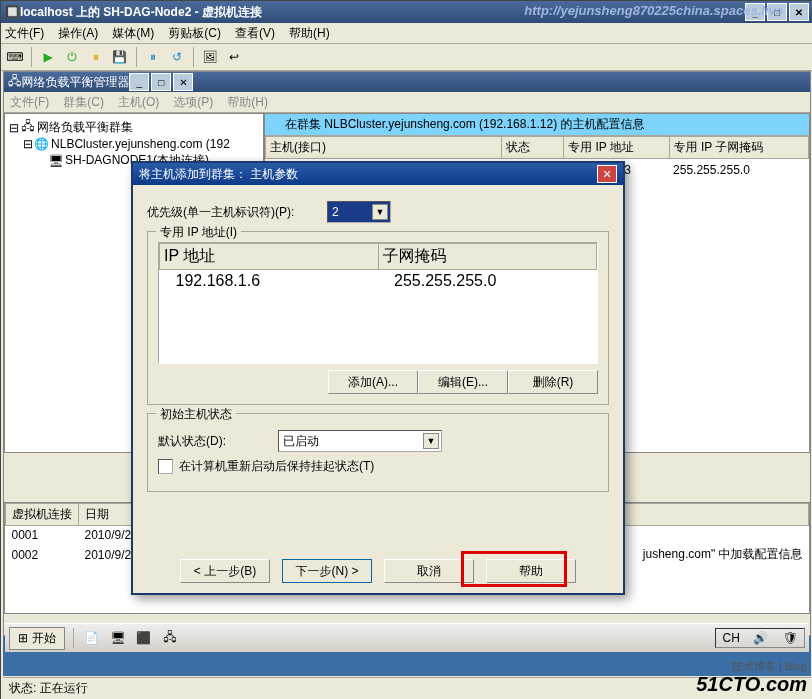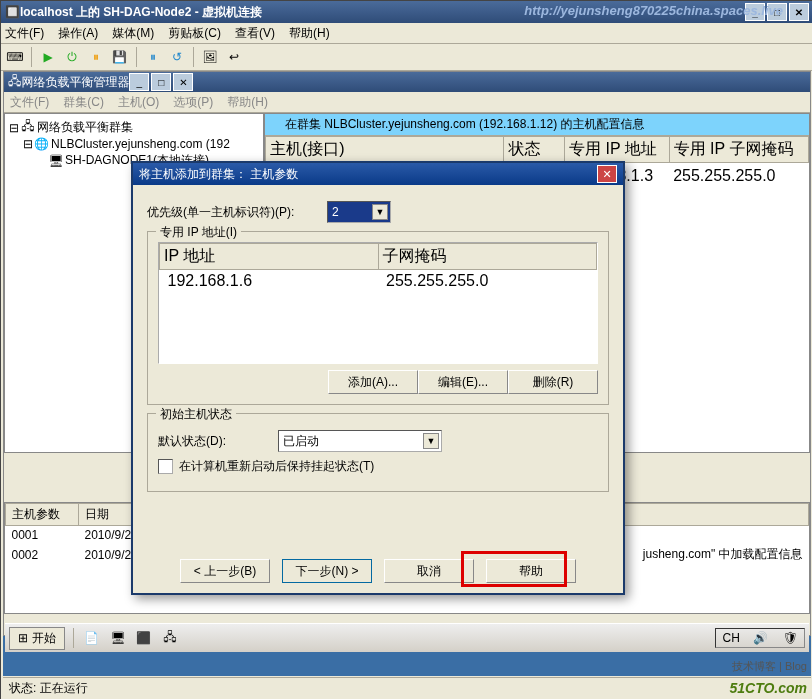--- a/index.html
+++ b/index.html
@@ -17,55 +17,55 @@
 
 .nlb-window{position:absolute;top:0;left:0;right:0;bottom:40px;background:#ece9d8;border:1px solid #888}
 .nlb-title{height:20px;background:linear-gradient(#4a6b9a,#2f4c78);color:#fff;display:flex;align-items:center;padding:0 4px}
 .nlb-menu{height:20px;background:#ece9d8;display:flex;align-items:center;padding:0 6px;gap:14px;border-bottom:1px solid #aca899;color:#888}
 .nlb-body{display:flex;height:340px}
 .tree{width:250px;border:1px solid #888;background:#fff;padding:4px;font-size:12px}
 .tree .node{display:flex;align-items:center;gap:2px;white-space:nowrap;margin:1px 0}
 .tree-icon{width:14px;height:14px;display:inline-flex;align-items:center;justify-content:center}
 .hostgrid{flex:1;border:1px solid #888;background:#fff;display:flex;flex-direction:column}
 .hostgrid .caption{background:#7dd3fc;border-bottom:1px solid #aca899;padding:2px 20px}
-.hostgrid table{width:100%;border-collapse:collapse;font-size:16px}
+.hostgrid table{width:100%;border-collapse:collapse;font-size:12px}
 .hostgrid th{background:#ece9d8;border:1px solid #aca899;text-align:left;padding:2px 4px;font-weight:normal}
 .hostgrid td{padding:2px 4px}
 .loggrid{position:absolute;left:0;right:0;top:430px;height:110px;border:1px solid #888;background:#fff}
 .loggrid table{width:100%;border-collapse:collapse;font-size:12px}
 .loggrid th{background:#ece9d8;border:1px solid #aca899;text-align:left;padding:2px 6px;font-weight:normal}
 .loggrid td{padding:2px 6px}
 
 .dialog{position:absolute;left:130px;top:160px;width:490px;height:430px;background:#ece9d8;border:2px solid #1b3a6b;box-shadow:4px 4px 10px rgba(0,0,0,0.4)}
 .dlg-title{height:22px;background:linear-gradient(#2a5aa8,#0a3a88);color:#fff;display:flex;align-items:center;padding:0 6px;font-size:12px}
 .dlg-title .spacer{flex:1}
 .dlg-close{width:18px;height:16px;background:#c44;border:1px solid #fff;color:#fff;display:flex;align-items:center;justify-content:center;font-size:11px}
 .dlg-body{padding:10px 14px}
 .row{display:flex;align-items:center;margin:6px 0}
 .groupbox{border:1px solid #aca899;margin:8px 0;padding:10px;position:relative}
 .groupbox .legend{position:absolute;top:-8px;left:8px;background:#ece9d8;padding:0 4px}
 .iplist{border:1px inset #fff;background:#fff;height:120px;overflow:auto}
 .iplist table{width:100%;border-collapse:collapse;font-size:16px}
 .iplist th{background:#ece9d8;border:1px solid #aca899;text-align:left;padding:2px 4px;font-weight:normal}
-.iplist td{padding:2px 8px}
+.iplist td{padding:2px 16px}
 .btnrow{display:flex;justify-content:flex-end;margin-top:6px}
 .btn{min-width:72px;height:22px;background:#ece9d8;border:1px solid #888;border-top-color:#fff;border-left-color:#fff;display:flex;align-items:center;justify-content:center;padding:0 8px}
 .select{height:20px;border:1px inset #aaa;background:#fff;padding:0 18px 0 4px;display:flex;align-items:center;position:relative;min-width:80px}
 .select.sel-priority{background:#1a3a8a;color:#fff;min-width:40px}
 .select::after{content:"▼";position:absolute;right:2px;top:2px;font-size:9px;background:#ece9d8;border:1px solid #888;width:14px;height:14px;display:flex;align-items:center;justify-content:center;color:#000}
 .chk{width:13px;height:13px;border:1px inset #aaa;background:#fff;margin-right:6px}
 .dlg-footer{position:absolute;bottom:10px;left:0;right:0;display:flex;justify-content:center;gap:12px}
 .highlight{position:absolute;left:328px;bottom:6px;width:100px;height:30px;border:3px solid #d00;pointer-events:none}
 
 .taskbar{position:absolute;left:2px;right:2px;bottom:24px;height:28px;background:linear-gradient(#eee,#d4d0c8);border-top:1px solid #fff;display:flex;align-items:center;padding:0 4px;gap:6px}
 .start{display:flex;align-items:center;gap:4px;padding:2px 8px;border:1px solid #888;background:#ece9d8}
 .tray{margin-left:auto;display:flex;align-items:center;gap:14px;border:1px inset #888;padding:2px 6px}
 .statusbar{position:absolute;left:2px;right:2px;bottom:2px;height:20px;background:#ece9d8;display:flex;align-items:center;padding:0 6px;border-top:1px solid #aca899}
 .watermark1{position:absolute;top:2px;right:30px;color:#9cb7de;font-size:13px;font-style:italic;pointer-events:none}
-.watermark2{position:absolute;bottom:4px;right:6px;font-size:14px;font-weight:bold;font-style:italic;color:#4d7c0f;pointer-events:none}
+.watermark2{position:absolute;bottom:4px;right:6px;font-size:20px;font-weight:bold;font-style:italic;color:#000000;pointer-events:none}
 .watermark3{position:absolute;bottom:4px;right:6px;font-size:11px;color:#555;pointer-events:none}
 </style>
 </head>
 <body>
 
 <div class="screen">
 
   <div class="vm-titlebar">
     <span>🔲</span>
     <span>localhost 上的 SH-DAG-Node2 - 虚拟机连接</span>
@@ -156,21 +156,21 @@
               <td>255.255.255.0</td>
             </tr>
           </tbody>
             </table>
         </div>
       </div>
       <div class="loggrid">
         <table>
           <tbody>
               <tr>
-            <th style="width:60px">主机参数</th>
+            <th style="width:60px">虚拟机连接</th>
             <th style="width:90px">日期</th>
             <th></th>
           </tr>
           <tr>
             <td>0001</td>
             <td>2010/9/21</td>
             <td></td>
           </tr>
           <tr>
             <td>0002</td>

